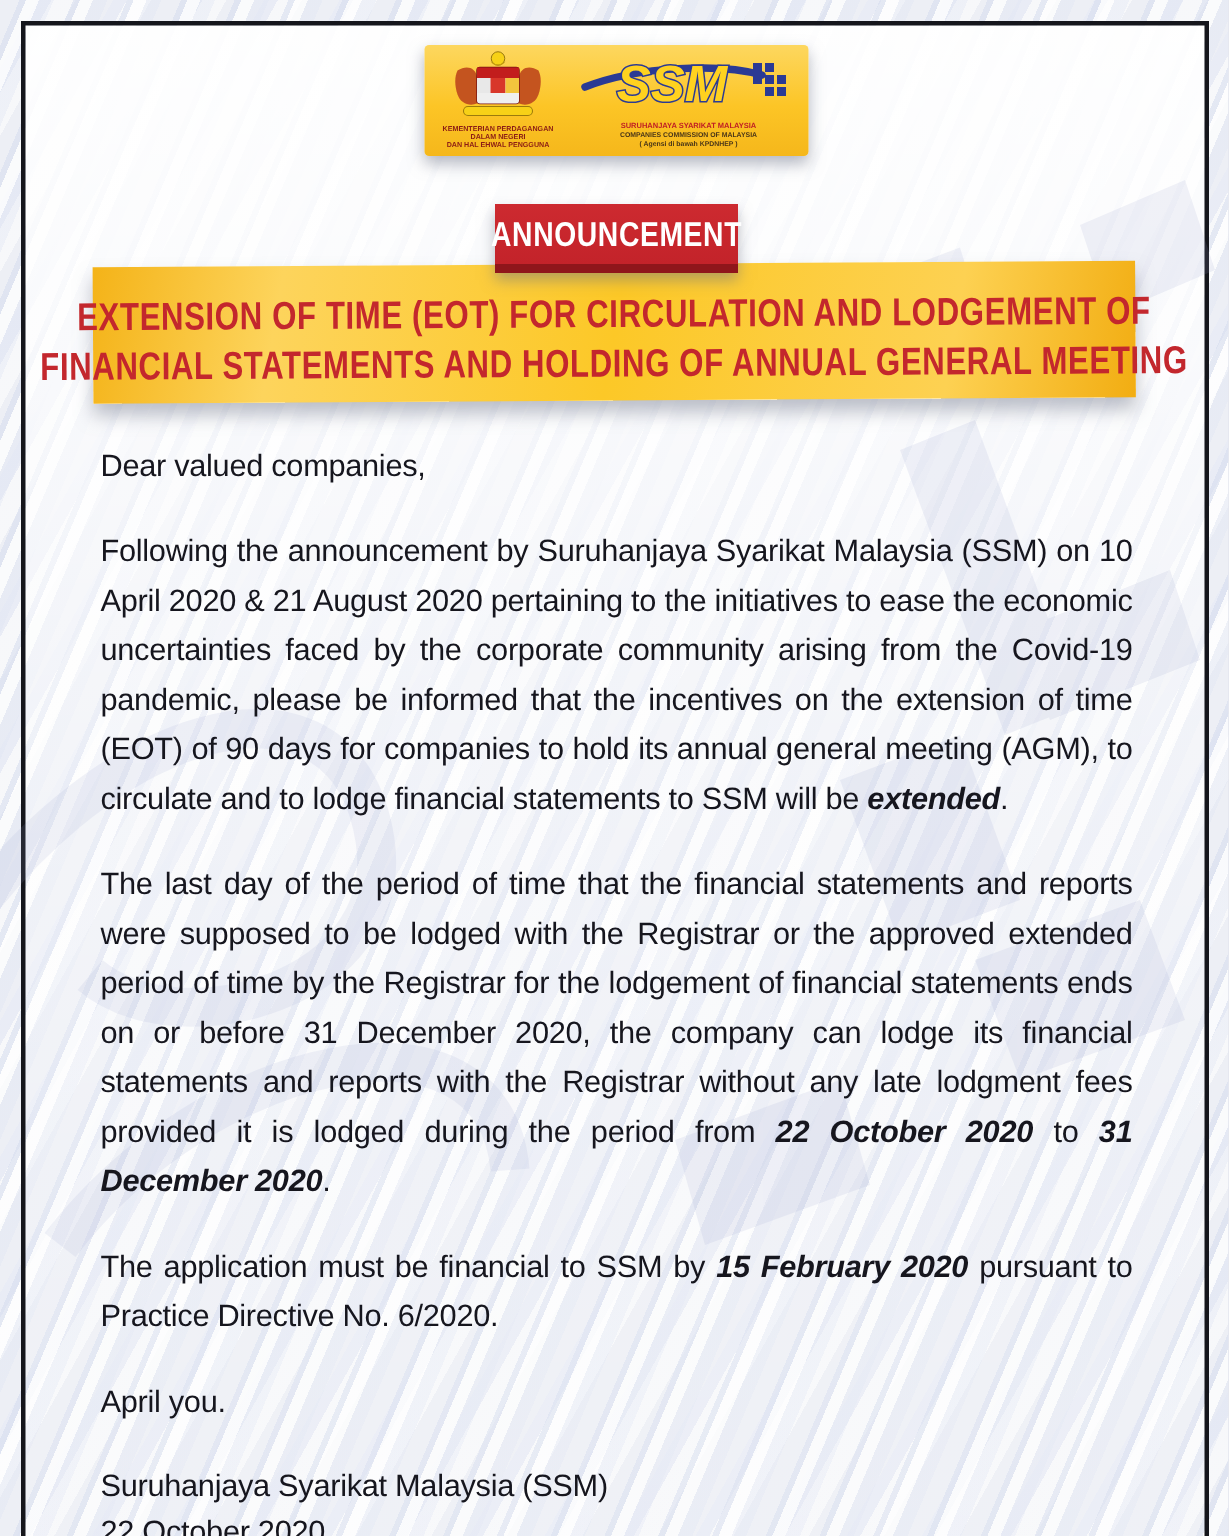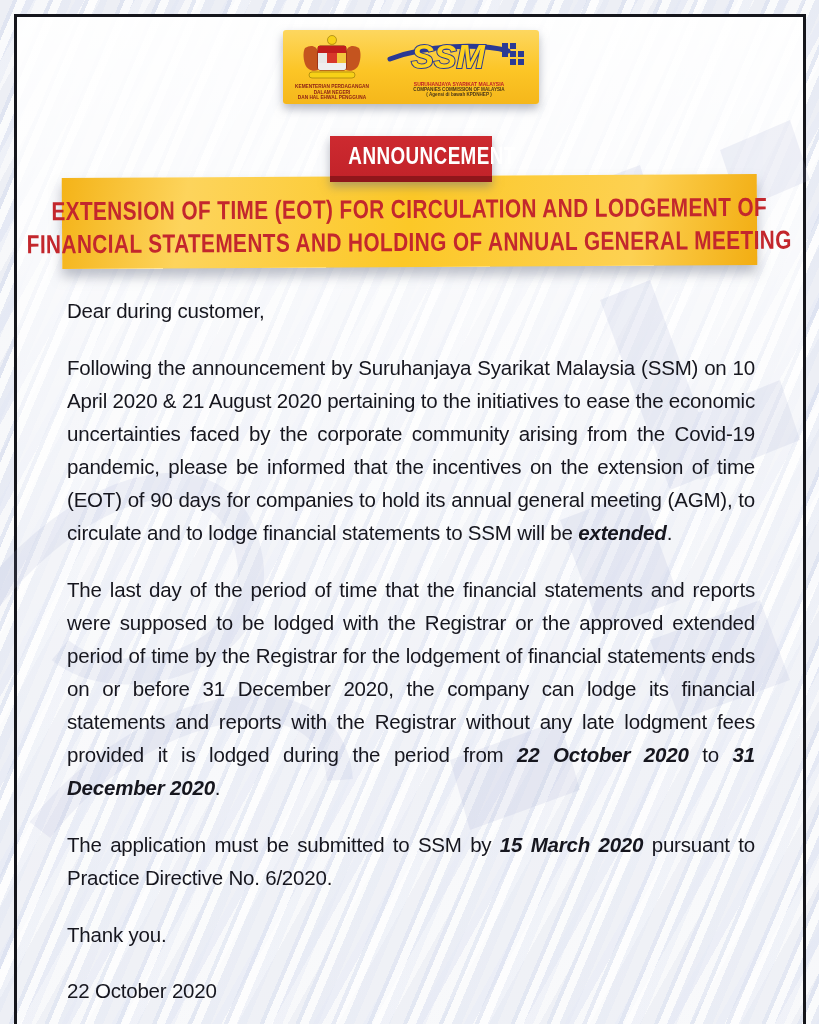--- a/index.html
+++ b/index.html
@@ -46,21 +46,21 @@
   .ssm-block{width:150px;text-align:center;}
   .ssm-sub1{font-size:5px;line-height:6px;font-weight:bold;color:#c02025;}
   .ssm-sub2,.ssm-sub3{font-size:4.6px;line-height:5.5px;font-weight:bold;color:#4a3618;}
 
   
   .badge{
     position:absolute;left:330px;top:136px;width:162px;height:40px;
     background:linear-gradient(180deg,#cd2a30,#c3232a);
     border-bottom:6px solid #8f161b;
     box-shadow:0 5px 9px rgba(110,116,132,.5);
-    display:flex;align-items:center;justify-content:flex-start;z-index:3;
+    display:flex;align-items:center;justify-content:center;z-index:3;
   }
   .badge span{
     color:#fff;font-weight:bold;font-size:23px;letter-spacing:.5px;
     transform:scaleX(.82);white-space:nowrap;
   }
 
   
   .title-banner{
     position:absolute;left:62px;top:176px;width:695px;height:83px;
     background:linear-gradient(100deg,#f4b318 0%,#fdd45c 18%,#fcc827 50%,#fdd152 82%,#f2ad12 100%);
@@ -155,20 +155,21 @@
   <div class="badge">
     <span>ANNOUNCEMENT</span>
   </div>
 
   <div class="title-banner">
     <div class="title-line">EXTENSION OF TIME (EOT) FOR CIRCULATION AND LODGEMENT OF</div>
     <div class="title-line">FINANCIAL STATEMENTS AND HOLDING OF ANNUAL GENERAL MEETING</div>
   </div>
 
   <div class="body-text">
-    <p>Dear during customer,</p>
+    <p>Dear valued companies,</p>
     <p><span>Following the announcement by Suruhanjaya Syarikat Malaysia (SSM) on 10 April 2020 &amp; 21 August 2020 pertaining to the initiatives to ease the economic uncertainties faced by the corporate community arising from the Covid-19 pandemic, please be informed that the incentives on the extension of time (EOT) of 90 days for companies to hold its annual general meeting (AGM), to circulate and to lodge financial statements to SSM will be </span><span class="b">extended</span><span>.</span></p>
     <p><span>The last day of the period of time that the financial statements and reports were supposed to be lodged with the Registrar or the approved extended period of time by the Registrar for the lodgement of financial statements ends on or before 31 December 2020, the company can lodge its financial statements and reports with the Registrar without any late lodgment fees provided it is lodged during the period from </span><span class="b">22 October 2020</span><span> to </span><span class="b">31 December 2020</span><span>.</span></p>
-    <p><span>The application must be submitted to SSM by </span><span class="b">15 March 2020</span><span> pursuant to Practice Directive No. 6/2020.</span></p>
-    <p>Thank you.</p>
+    <p><span>The application must be financial to SSM by </span><span class="b">15 February 2020</span><span> pursuant to Practice Directive No. 6/2020.</span></p>
+    <p>April you.</p>
+    <div class="sig">Suruhanjaya Syarikat Malaysia (SSM)</div>
     <div class="sig">22 October 2020</div>
   </div>
 </div>
 
 </body></html>

